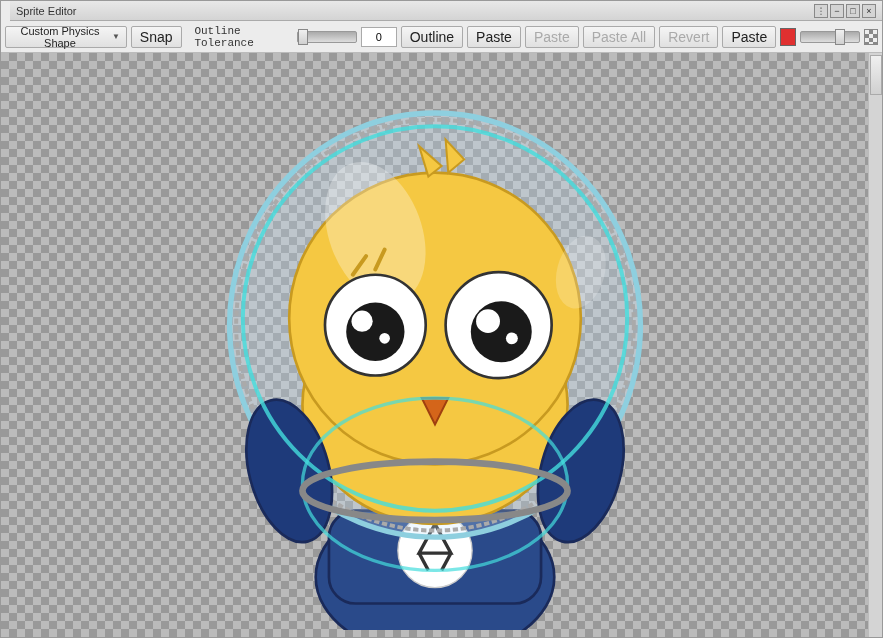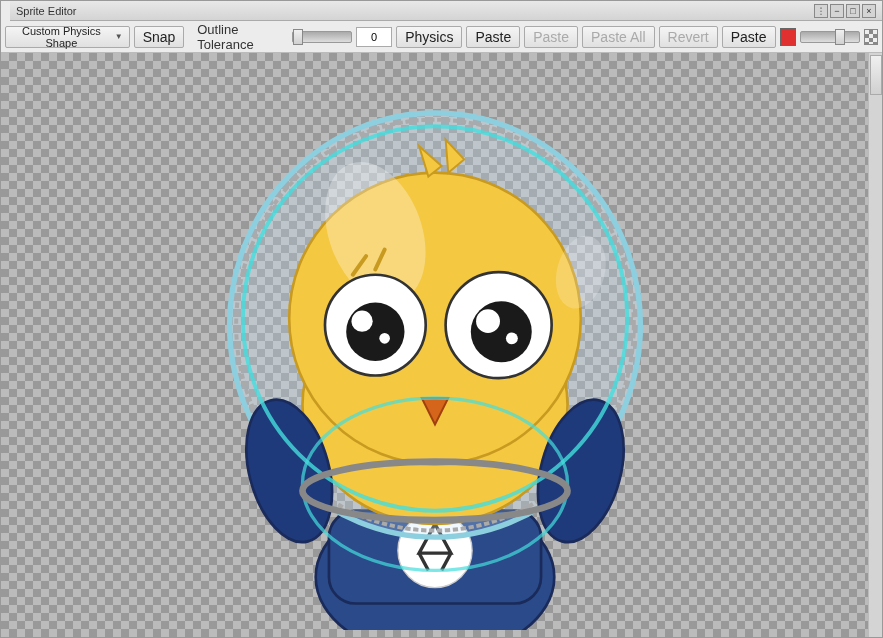--- a/index.html
+++ b/index.html
@@ -87,23 +87,24 @@
       color: #222;
       border-radius: 2px;
     }
 
     .dropdown-btn .arrow {
       font-size: 8px;
       color: #555;
     }
 
     .toolbar-label {
-      font-size: 13px;
+      font-size: 11px;
       color: #333;
       padding: 0 2px;
+      font-family: Liberation Mono, monospace;
     }
 
     .slider-container {
       display: flex;
       align-items: center;
       gap: 4px;
     }
 
     .slider {
       width: 60px;
@@ -271,21 +272,21 @@
 
     <span class="toolbar-label">Outline Tolerance</span>
 
     <div class="slider-container">
       <input type="range" class="slider" min="0" max="100" value="0" style="">
     </div>
 
     <input type="text" class="number-input" value="0" style="">
 
     <button class="toolbar-btn">
-      <span>Physics</span>
+      <span>Outline</span>
     </button>
 
     <button class="toolbar-btn">
       <span>Paste</span>
     </button>
 
     <button class="toolbar-btn disabled">
       <span>Paste</span>
     </button>
 

